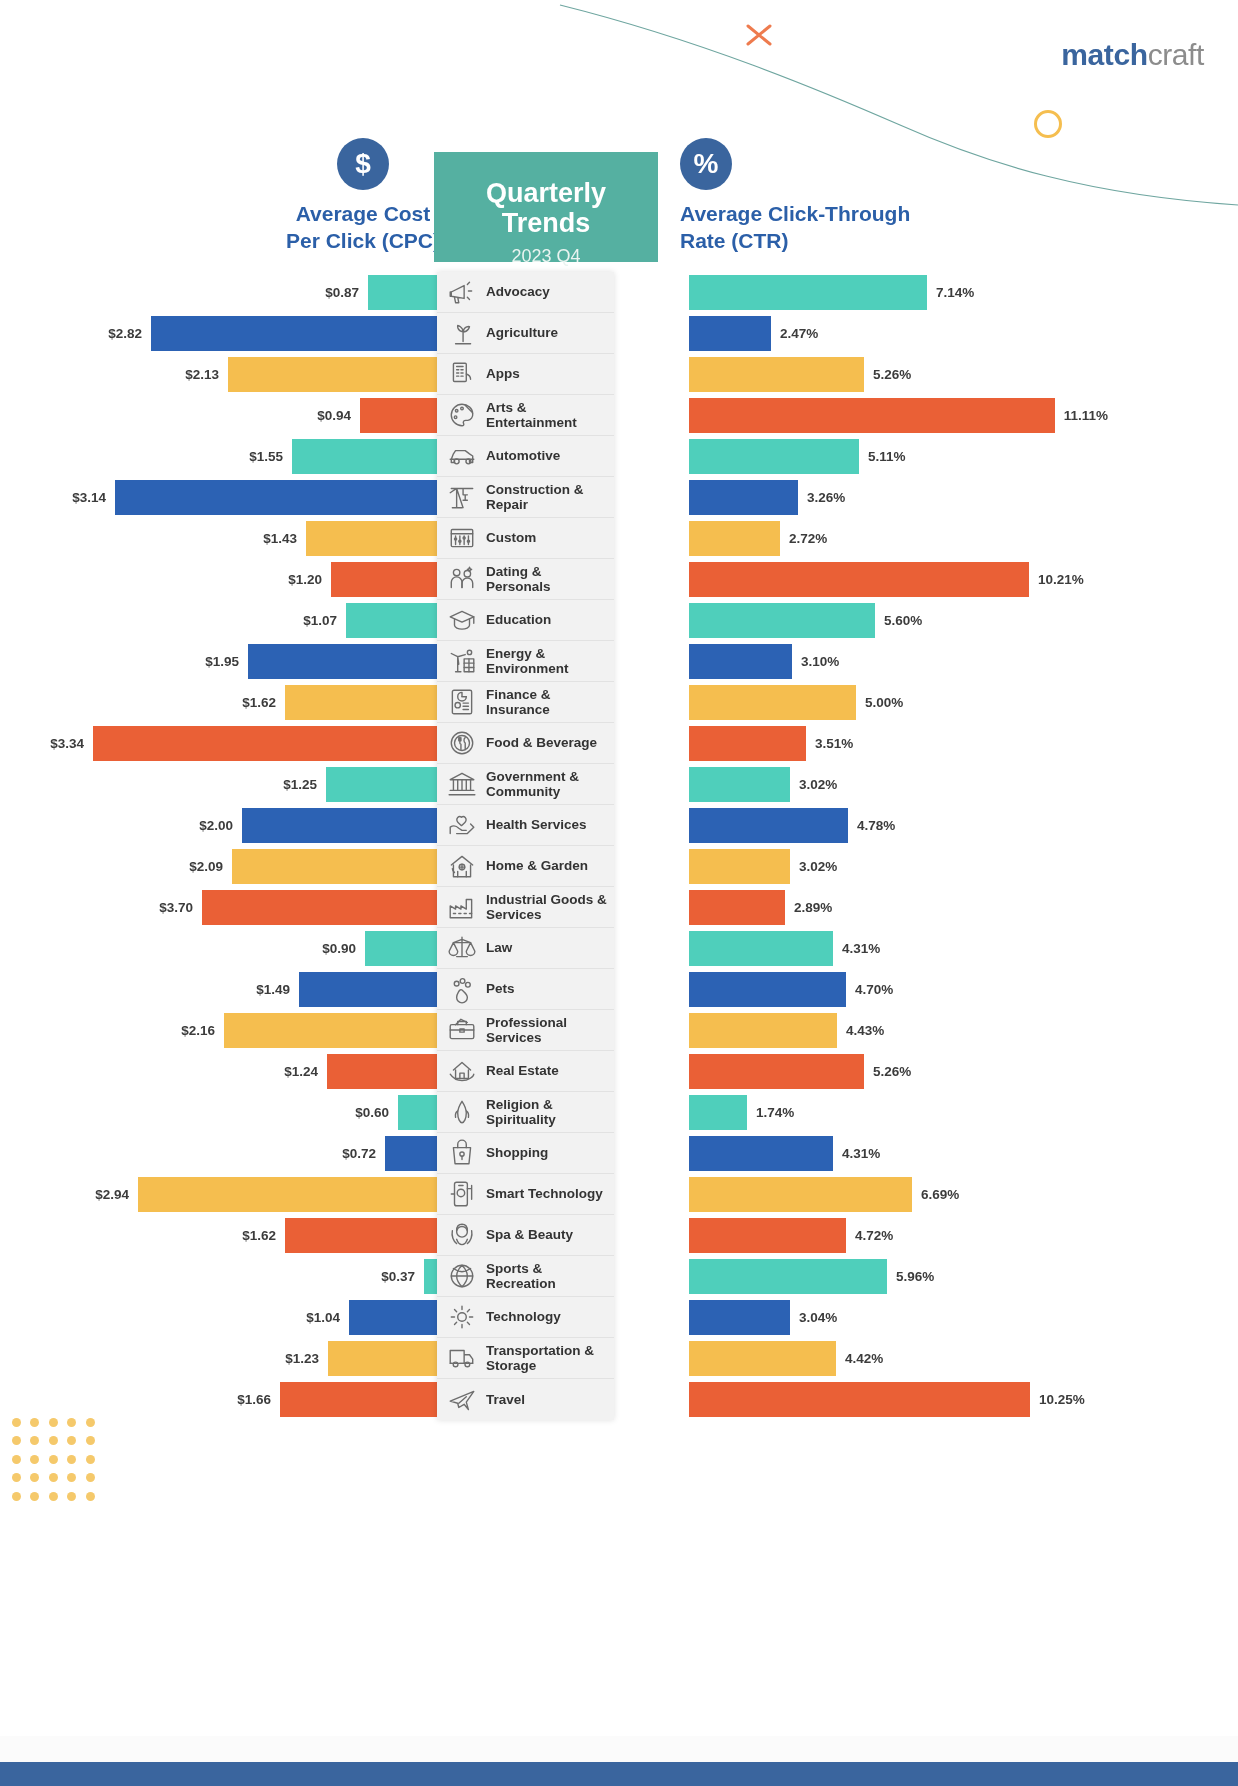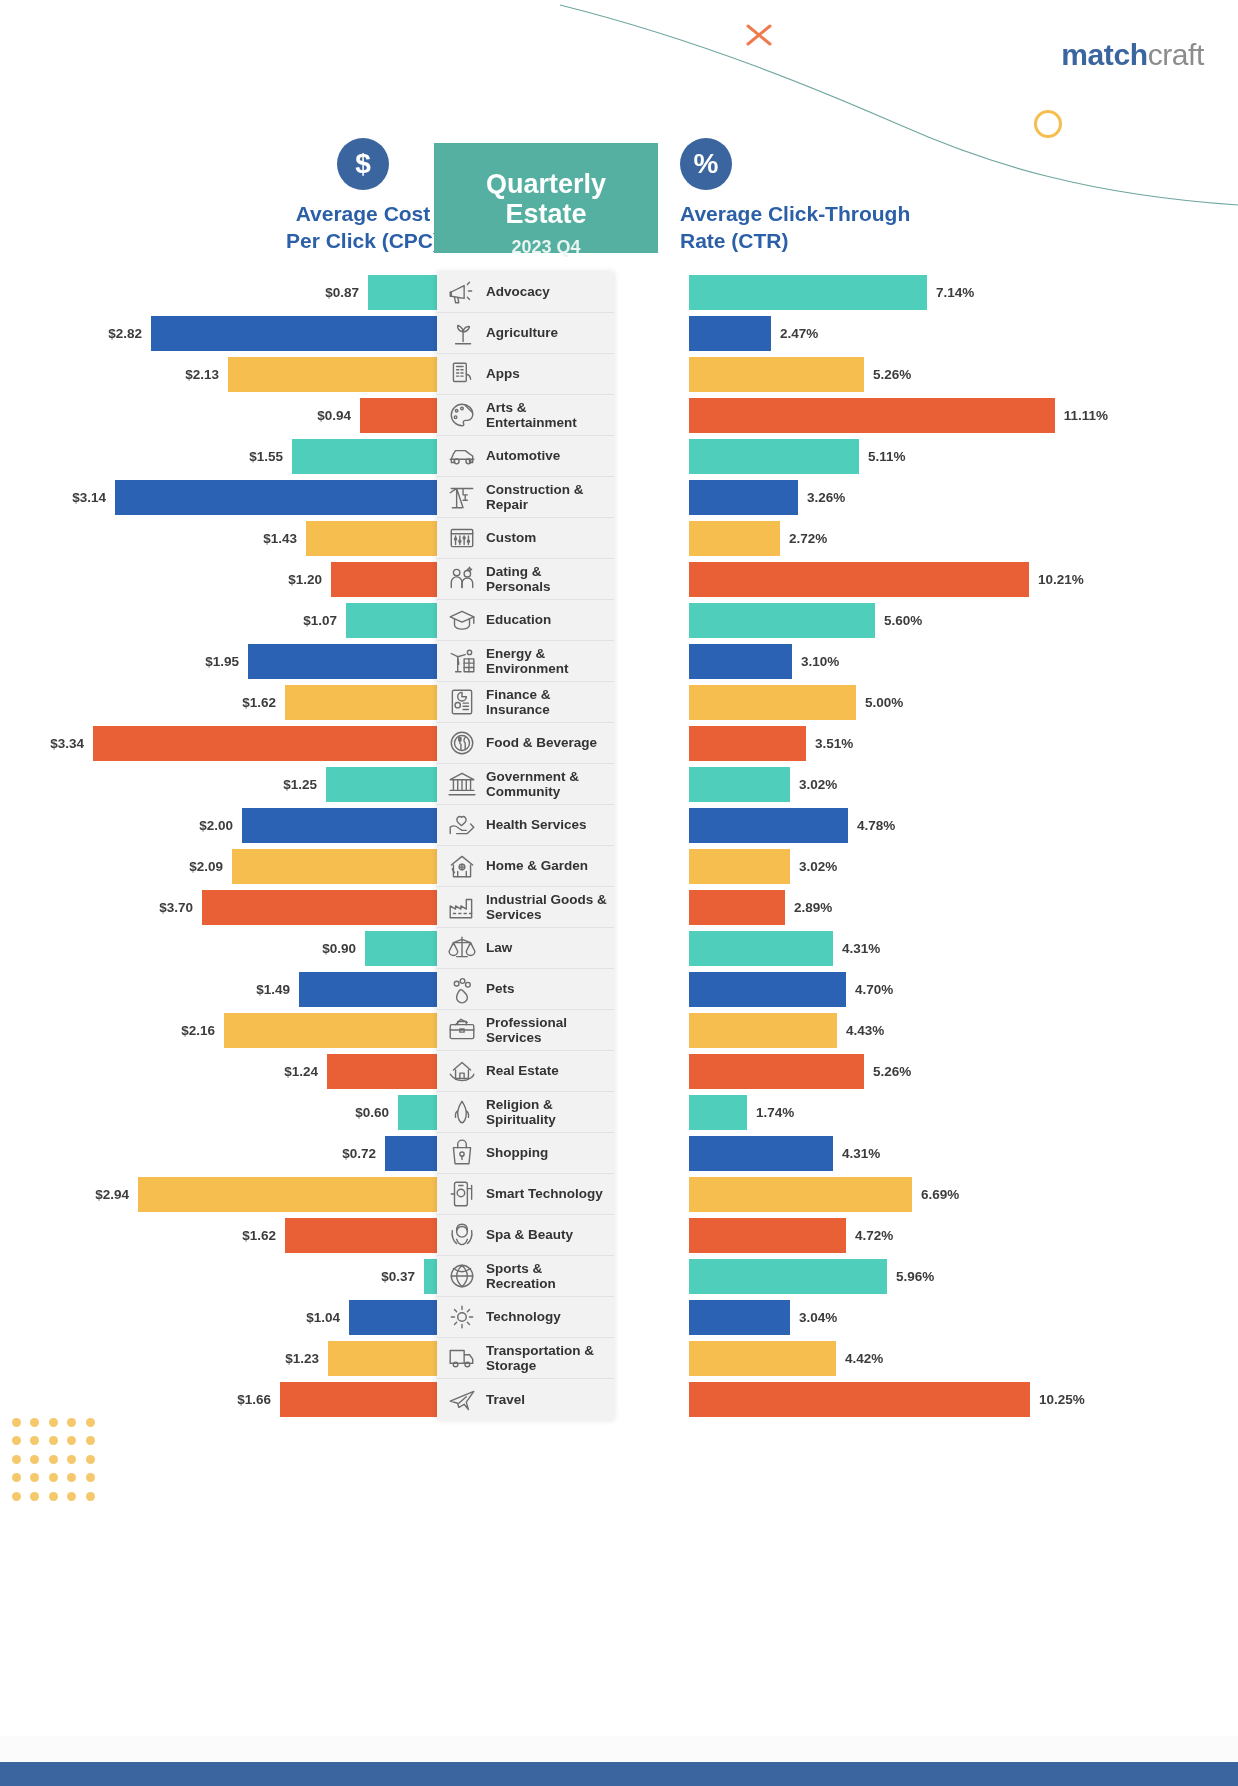--- a/index.html
+++ b/index.html
@@ -31,25 +31,25 @@
   #hdr-left  { left:198px; }
   #hdr-right { left:680px; text-align:left; width:400px; }
   .hdr-badge {
     width:52px; height:52px; border-radius:50%; background:#3A659E;
     color:#fff; font-size:28px; font-weight:bold; line-height:52px; text-align:center;
     margin:0 auto 10px auto;
   }
   #hdr-right .hdr-badge { margin:0 0 10px 0; }
   .hdr-title { color:#2B5FA8; font-size:21px; font-weight:bold; line-height:1.30; }
   #hdr-center {
-    position:absolute; left:434px; top:5px; width:224px; height:110px;
+    position:absolute; left:434px; top:14px; width:224px; height:110px;
     background:#55B0A1; color:#fff; text-align:center; padding-top:26px;
   }
   #hdr-center .ht { font-size:27px; font-weight:bold; line-height:1.12; }
-  #hdr-center .hs { font-size:18px; font-weight:bold; margin-top:8px; color:#EAF4F1; }
+  #hdr-center .hs { font-size:18px; font-weight:normal; margin-top:8px; color:#EAF4F1; }
 
   
   #chart { position:absolute; left:0; top:272px; width:1238px;margin-left:28px; }
   .row { position:relative; height:41px; }
 
   .half { position:absolute; top:0; height:41px; display:flex; align-items:center; }
   .left-half  { left:0;   width:437px; justify-content:flex-end; }
   .right-half { left:650px; width:430px; justify-content:flex-start;padding-left:11px; }
 
   .bar { height:35px; }
@@ -88,21 +88,21 @@
   <div class="hdr-side" id="hdr-left">
     <div class="hdr-badge">$</div>
     <div class="hdr-title">
       <div>Average Cost</div>
       <div>Per Click (CPC)</div>
     </div>
   </div>
 
   <div id="hdr-center">
     <div class="ht">Quarterly</div>
-    <div class="ht">Estate</div>
+    <div class="ht">Trends</div>
     <div class="hs">2023 Q4</div>
   </div>
 
   <div class="hdr-side" id="hdr-right">
     <div class="hdr-badge">%</div>
     <div class="hdr-title">
       <div>Average Click-Through</div>
       <div>Rate (CTR)</div>
     </div>
   </div>

